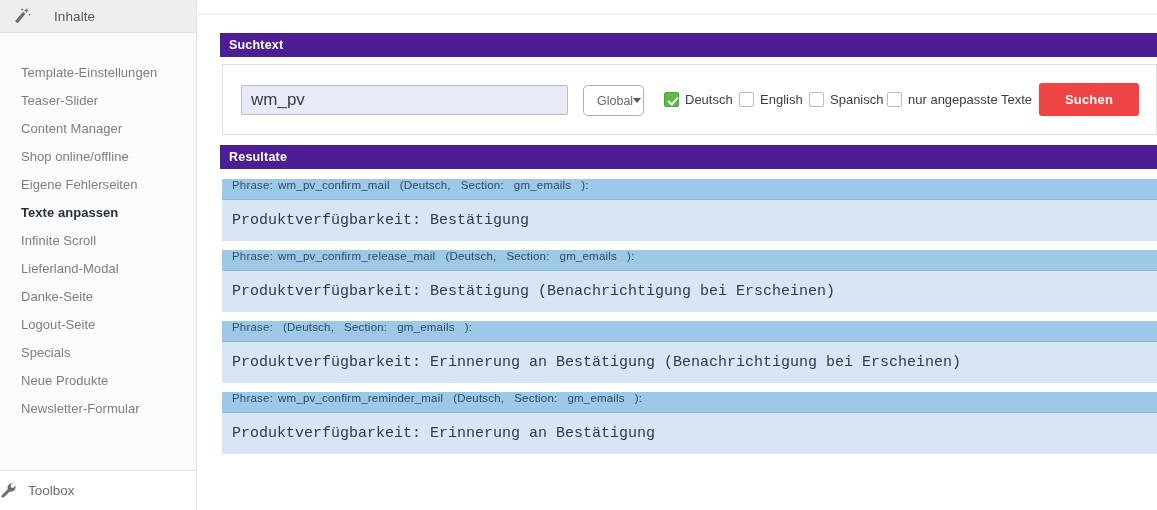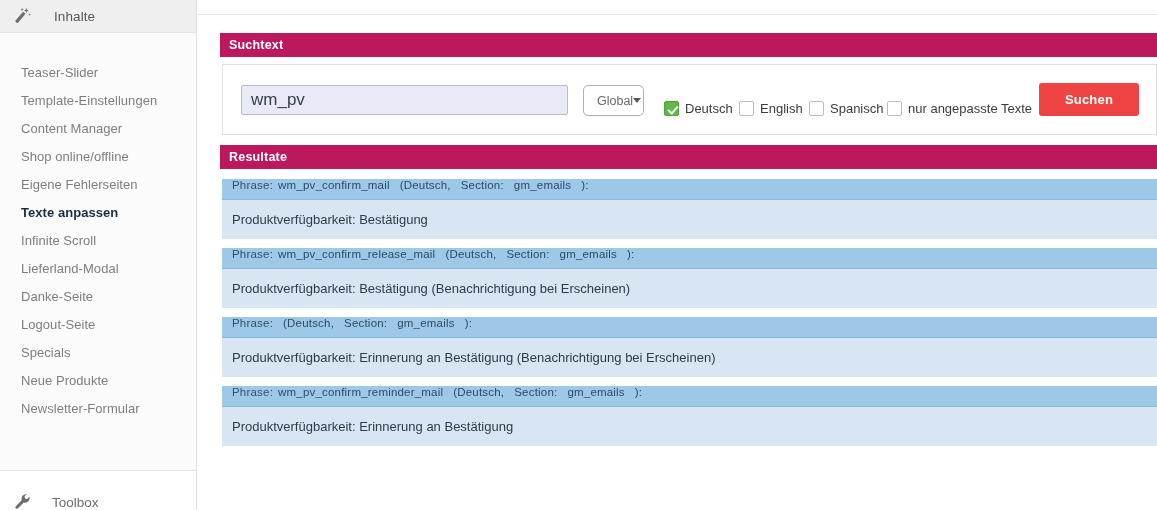--- a/index.html
+++ b/index.html
@@ -68,23 +68,22 @@
   }
 
   .side-foot {
     position: absolute;
     left: 0; bottom: 0;
     width: 196px;
     height: 40px;
     background: #ffffff;
     border-top: 1px solid #e4e4e4;
     display: flex;
-    align-items: flex-end;
-    padding-left: 14px;
-    gap: 21px;
+    align-items: center;
+    gap: 11px;
   }
   .side-foot .ico { width: 17px; height: 17px; display:block; flex:none; }
   .side-foot .lbl { font-size: 13.5px; color: #6e6e6e; }
 
   
   #top-rule {
     position: absolute;
     left: 197px; top: 14px;
     width: 960px;
     height: 1px;
@@ -93,21 +92,21 @@
 
   
   #main {
     position: absolute;
     left: 220px; top: 0;
     width: 937px;
     height: 510px;
   }
 
   .panel-bar {
-    background: #be185d;
+    background: #4c1d95;
     color: #ffffff;
     font-size: 12.5px;
     font-weight: bold;
     letter-spacing: .2px;
     padding: 0 0 0 9px;
     display: flex;
     align-items: center;
   }
   #suchtext-bar { position: absolute; left: 0; top: 33px; width: 937px; height: 24px; }
   #resultate-bar { position: absolute; left: 0; top: 145px; width: 937px; height: 24px; }
@@ -156,21 +155,20 @@
     border-top: 5px solid #565656;
   }
 
   .chk-group {
     position: absolute;
     top: 27px;
     display: flex;
     align-items: center;
     gap: 6px;
     cursor: pointer;
-    margin-top: 9px;
   }
   .chk-box {
     width: 15px; height: 15px;
     border: 1px solid #bdbdbd;
     background: #ffffff;
     border-radius: 2px;
     flex: none;
     position: relative;
   }
   .chk-box.on {
@@ -231,22 +229,23 @@
   }
   .result-head .k { opacity: .95; }
   .result-head .phrase { margin-left: 5px; }
   .result-head .meta { margin-left: 10px; }
   .result-body {
     background: #d8e6f3;
     min-height: 36px;
     display: flex;
     align-items: center;
     padding: 12px 10px;
-    font-size: 13px;
+    font-size: 15px;
     color: #2f3b47;
+    font-family: Liberation Mono, monospace;
   }
 </style>
 </head>
 <body>
 
 <div id="app">
 
   <nav id="sidebar">
 
     <div class="side-head">
@@ -257,22 +256,22 @@
             <path d="M12.4 1.1l.7 1.7 1.7.7-1.7.7-.7 1.7-.7-1.7-1.7-.7 1.7-.7z"></path>
             <path d="M8.1 0.9l.45 1.1 1.1.45-1.1.45-.45 1.1-.45-1.1-1.1-.45 1.1-.45z"></path>
             <path d="M15.6 6.2l.4.95.95.4-.95.4-.4.95-.4-.95-.95-.4.95-.4z"></path>
           </g>
         </svg>
       </span>
       <span class="lbl">Inhalte</span>
     </div>
 
     <div class="side-list">
+      <a class="side-item" href="#">Template-Einstellungen</a>
       <a class="side-item" href="#">Teaser-Slider</a>
-      <a class="side-item" href="#">Template-Einstellungen</a>
       <a class="side-item" href="#">Content Manager</a>
       <a class="side-item" href="#">Shop online/offline</a>
       <a class="side-item" href="#">Eigene Fehlerseiten</a>
       <a class="side-item active" href="#">Texte anpassen</a>
       <a class="side-item" href="#">Infinite Scroll</a>
       <a class="side-item" href="#">Lieferland-Modal</a>
       <a class="side-item" href="#">Danke-Seite</a>
       <a class="side-item" href="#">Logout-Seite</a>
       <a class="side-item" href="#">Specials</a>
       <a class="side-item" href="#">Neue Produkte</a>

